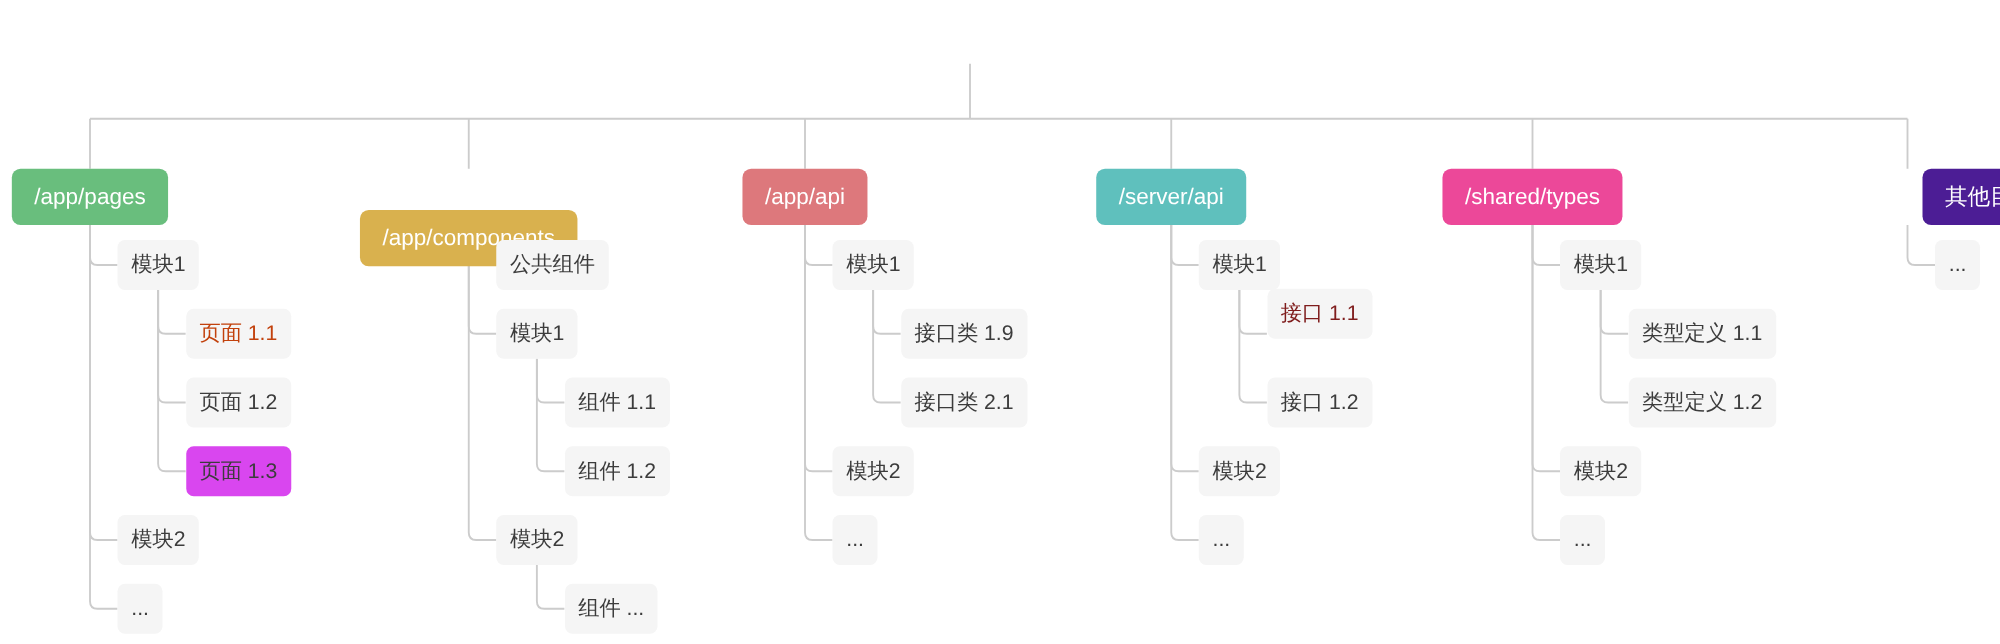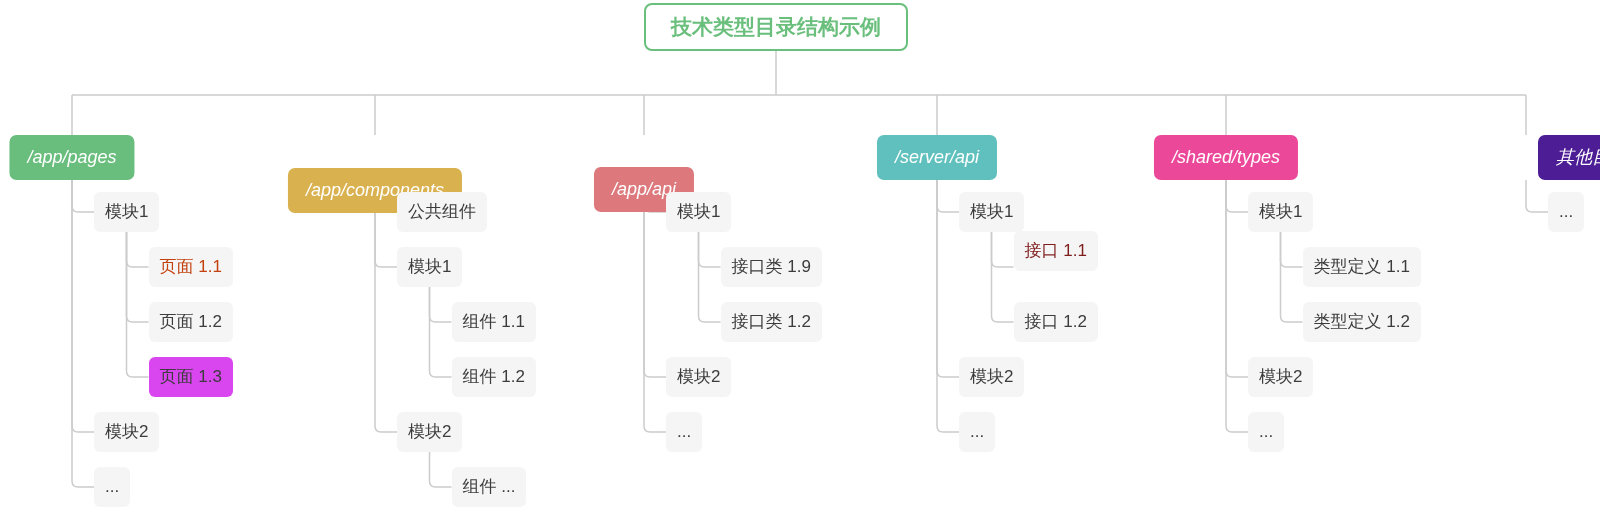--- a/index.html
+++ b/index.html
@@ -33,21 +33,20 @@
   }
   .branch-node {
     transform: translateX(-50%);
     height: 45px;
     line-height: 45px;
     padding: 0 18px;
     border-radius: 7px;
     color: #ffffff;
     font-size: 18px;
     font-weight: 400;
-    font-style: italic;
   }
   .child-node {
     height: 40px;
     line-height: 40px;
     padding: 0 11px;
     border-radius: 6px;
     background: #f5f5f5;
     color: #3c3c3c;
     font-size: 17px;
   }
@@ -80,40 +79,39 @@
       <path d="M 991.5 232 L 991.5 316 Q 991.5 322 997.5 322 L 1013.5 322" fill="none" stroke="#cccccc" stroke-width="1.5"></path>
       <path d="M 937 180 L 937 371 Q 937 377 943 377 L 959 377" fill="none" stroke="#cccccc" stroke-width="1.5"></path>
       <path d="M 937 180 L 937 426 Q 937 432 943 432 L 959 432" fill="none" stroke="#cccccc" stroke-width="1.5"></path>
       <path d="M 1226 180 L 1226 206 Q 1226 212 1232 212 L 1248 212" fill="none" stroke="#cccccc" stroke-width="1.5"></path>
       <path d="M 1280.5 232 L 1280.5 261 Q 1280.5 267 1286.5 267 L 1302.5 267" fill="none" stroke="#cccccc" stroke-width="1.5"></path>
       <path d="M 1280.5 232 L 1280.5 316 Q 1280.5 322 1286.5 322 L 1302.5 322" fill="none" stroke="#cccccc" stroke-width="1.5"></path>
       <path d="M 1226 180 L 1226 371 Q 1226 377 1232 377 L 1248 377" fill="none" stroke="#cccccc" stroke-width="1.5"></path>
       <path d="M 1226 180 L 1226 426 Q 1226 432 1232 432 L 1248 432" fill="none" stroke="#cccccc" stroke-width="1.5"></path>
       <path d="M 1526 180 L 1526 206 Q 1526 212 1532 212 L 1548 212" fill="none" stroke="#cccccc" stroke-width="1.5"></path>
     </svg>
-  <div class="node root-node" id="root-node" style="border-color: rgb(106, 191, 125); color: rgb(106, 191, 125);">技术类型目录结构示例</div>
   <div id="nodes">
       <div class="node branch-node" style="left: 72px; top: 135px; background: rgb(105, 190, 125);">/app/pages</div>
       <div class="node child-node" style="left: 94px; top: 192px; background: rgb(245, 245, 245); color: rgb(60, 60, 60);">模块1</div>
       <div class="node child-node" style="left: 148.5px; top: 247px; background: rgb(245, 245, 245); color: #c2410c;">页面 1.1</div>
       <div class="node child-node" style="left: 148.5px; top: 302px; background: rgb(245, 245, 245); color: rgb(60, 60, 60);">页面 1.2</div>
       <div class="node child-node" style="left: 148.5px; top: 357px; background: #d946ef; color: rgb(60, 60, 60);">页面 1.3</div>
       <div class="node child-node" style="left: 94px; top: 412px; background: rgb(245, 245, 245); color: rgb(60, 60, 60);">模块2</div>
       <div class="node child-node" style="left: 94px; top: 467px; background: rgb(245, 245, 245); color: rgb(60, 60, 60);">...</div>
       <div class="node branch-node" style="left: 375px; top: 135px; background: rgb(217, 177, 78); margin-top: 33px;">/app/components</div>
       <div class="node child-node" style="left: 397px; top: 192px; background: rgb(245, 245, 245); color: rgb(60, 60, 60);">公共组件</div>
       <div class="node child-node" style="left: 397px; top: 247px; background: rgb(245, 245, 245); color: rgb(60, 60, 60);">模块1</div>
       <div class="node child-node" style="left: 451.5px; top: 302px; background: rgb(245, 245, 245); color: rgb(60, 60, 60);">组件 1.1</div>
       <div class="node child-node" style="left: 451.5px; top: 357px; background: rgb(245, 245, 245); color: rgb(60, 60, 60);">组件 1.2</div>
       <div class="node child-node" style="left: 397px; top: 412px; background: rgb(245, 245, 245); color: rgb(60, 60, 60);">模块2</div>
       <div class="node child-node" style="left: 451.5px; top: 467px; background: rgb(245, 245, 245); color: rgb(60, 60, 60);">组件 ...</div>
-      <div class="node branch-node" style="left: 644px; top: 135px; background: rgb(221, 120, 124); margin-top: 32px;">/app/api</div>
+      <div class="node branch-node" style="left: 644px; top: 135px; background: rgb(221, 120, 124);">/app/api</div>
       <div class="node child-node" style="left: 666px; top: 192px; background: rgb(245, 245, 245); color: rgb(60, 60, 60);">模块1</div>
       <div class="node child-node" style="left: 720.5px; top: 247px; background: rgb(245, 245, 245); color: rgb(60, 60, 60);">接口类 1.9</div>
-      <div class="node child-node" style="left: 720.5px; top: 302px; background: rgb(245, 245, 245); color: rgb(60, 60, 60);">接口类 1.2</div>
+      <div class="node child-node" style="left: 720.5px; top: 302px; background: rgb(245, 245, 245); color: rgb(60, 60, 60);">接口类 2.1</div>
       <div class="node child-node" style="left: 666px; top: 357px; background: rgb(245, 245, 245); color: rgb(60, 60, 60);">模块2</div>
       <div class="node child-node" style="left: 666px; top: 412px; background: rgb(245, 245, 245); color: rgb(60, 60, 60);">...</div>
       <div class="node branch-node" style="left: 937px; top: 135px; background: rgb(95, 192, 189);">/server/api</div>
       <div class="node child-node" style="left: 959px; top: 192px; background: rgb(245, 245, 245); color: rgb(60, 60, 60);">模块1</div>
       <div class="node child-node" style="left: 1013.5px; top: 231px; background: rgb(245, 245, 245); color: #7f1d1d;">接口 1.1</div>
       <div class="node child-node" style="left: 1013.5px; top: 302px; background: rgb(245, 245, 245); color: rgb(60, 60, 60);">接口 1.2</div>
       <div class="node child-node" style="left: 959px; top: 357px; background: rgb(245, 245, 245); color: rgb(60, 60, 60);">模块2</div>
       <div class="node child-node" style="left: 959px; top: 412px; background: rgb(245, 245, 245); color: rgb(60, 60, 60);">...</div>
       <div class="node branch-node" style="left: 1226px; top: 135px; background: #ec4899;">/shared/types</div>
       <div class="node child-node" style="left: 1248px; top: 192px; background: rgb(245, 245, 245); color: rgb(60, 60, 60);">模块1</div>

